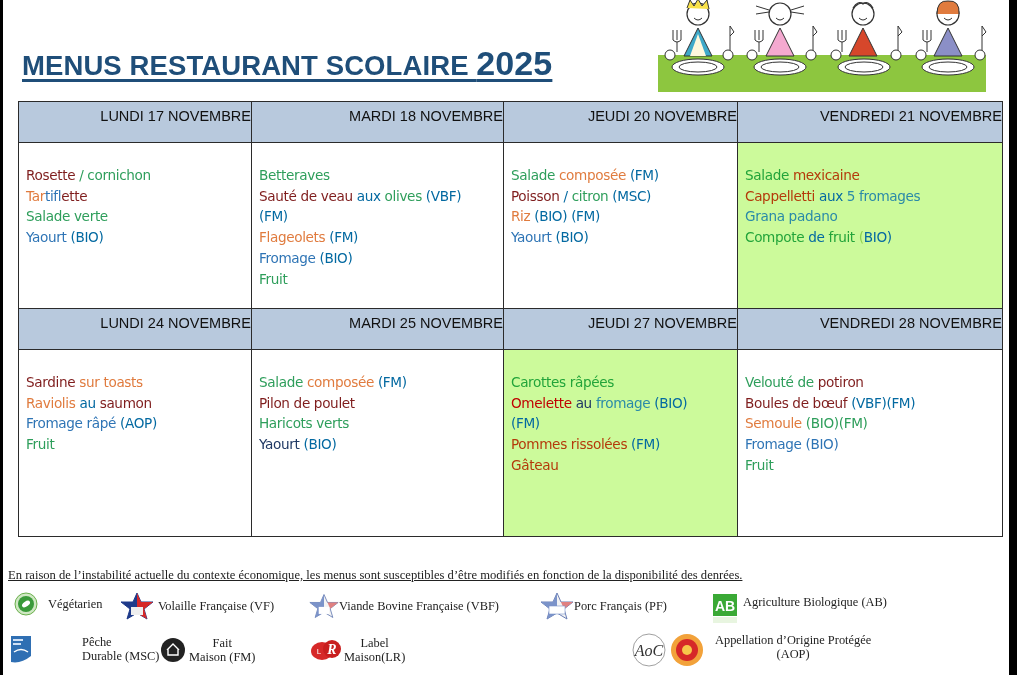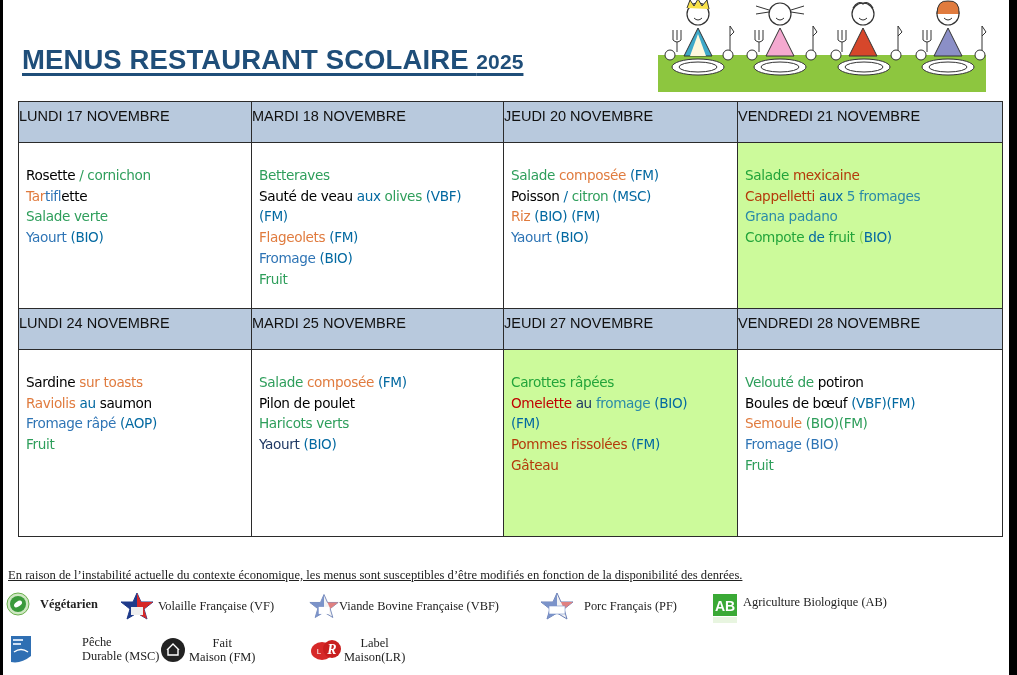--- a/index.html
+++ b/index.html
@@ -9,43 +9,43 @@
     position: absolute; left: 3px; top: 0; width: 1006px; height: 675px;
     background: #ffffff; overflow: hidden;
   }
   .title {
     position: absolute; left: 19px; top: 44px;
     font-family: "Liberation Sans", sans-serif; font-weight: bold;
     font-size: 27.5px; color: #1f4e79; letter-spacing: 0.1px;
     text-decoration: underline; text-decoration-thickness: 3px; text-underline-offset: 4px;
     white-space: nowrap;
   }
-  .title .year { font-size: 21px; }
+  .title .year { font-size: 34px; }
 
   
   .banner { position: absolute; left: 655px; top: 0; width: 332px; height: 92px; }
 
   
   .menu-table {
     position: absolute; left: 15px; top: 101px; width: 984px;
     border-collapse: collapse; table-layout: fixed;
   }
   .menu-table td { border: 1.5px solid #2b2b2b; vertical-align: top; }
   .menu-table .hdr {
-    background: #b8c9dd; height: 41px; text-align: left;
+    background: #b8c9dd; height: 41px; text-align: right;
     font-family: "Liberation Sans", sans-serif; font-size: 14.5px; color: #111;
     padding-top: 6px;
   }
   .menu-table .body { background: #ffffff; padding: 22px 0 0 7px; }
   .menu-table .body.green { background: #ccfa9b; }
   .menu-table .row1 { height: 166px; }
   .menu-table .row2 { height: 187px; }
   .line { font-family: "DejaVu Sans", sans-serif; font-size: 13.6px; line-height: 20.7px; letter-spacing: -0.35px; white-space: nowrap; }
 
-  .c-red { color: #000000; }
+  .c-red { color: #7f1d1d; }
   .c-green { color: #2e9e5b; }
   .c-orange { color: #e07b3e; }
   .c-blue { color: #2e74b5; }
   .c-black { color: #0369a1; }
   .c-brown { color: #b43a0a; }
   .c-dkred { color: #c00000; }
   .c-lgreen { color: #22a43a; }
   .c-teal { color: #2a8aa8; }
   .c-lime { color: #8fd14f; }
   .c-navy { color: #1f3864; }
@@ -206,21 +206,21 @@
             <div class="line"><span class="c-orange">Semoule</span><span class="c-green"> (BIO)(FM)</span></div>
             <div class="line"><span class="c-blue">Fromage (BIO)</span></div>
             <div class="line"><span class="c-green">Fruit</span></div>
           </td>
     </tr>
   </tbody>
     </table>
 
   <div class="notice">En raison de l’instabilité actuelle du contexte économique, les menus sont susceptibles d’être modifiés en fonction de la disponibilité des denrées.</div>
 
-  <div class="legend-item" style="left:3px;top:592px;font-weight:bold;">
+  <div class="legend-item" style="left:11px;top:592px;">
     <svg width="24" height="24" viewBox="0 0 24 24">
         <circle cx="12" cy="12" r="11" fill="#cfe8c3" stroke="#6ab04c"></circle>
         <circle cx="12" cy="12" r="8" fill="#3a9a3a"></circle>
         <ellipse cx="12" cy="12" rx="4.5" ry="2.5" fill="#fff" transform="rotate(-35 12 12)"></ellipse>
       </svg>
     <span class="lbl" style="margin-left:10px">Végétarien</span>
   </div>
   <div class="legend-item" style="left:117px;top:592px;">
     <svg width="34" height="28" viewBox="0 0 34 28">
         <path d="M17 1 L21 10 L33 10 L24 17 L27 27 L17 21 L7 27 L10 17 L1 10 L13 10 Z" fill="#fff" stroke="#1e3a8a" stroke-width="1"></path>
@@ -239,21 +239,21 @@
       </svg>
     <span class="lbl" style="margin-left:0px">Viande Bovine Française (VBF)</span>
   </div>
   <div class="legend-item" style="left:537px;top:592px;">
     <svg width="34" height="28" viewBox="0 0 34 28">
         <path d="M17 1 L21 10 L33 10 L24 17 L27 27 L17 21 L7 27 L10 17 L1 10 L13 10 Z" fill="#f3f3f3" stroke="#6a7fb5" stroke-width="1"></path>
         <path d="M1 10 L13 10 L17 1 L17 21 L7 27 L10 17 Z" fill="#7b93c9"></path>
         <path d="M17 1 L21 10 L33 10 L24 17 Z" fill="#e08080"></path>
         <rect x="9" y="14" width="16" height="8" fill="#fff" stroke="#7b93c9" stroke-width="0.6"></rect>
       </svg>
-    <span class="lbl" style="margin-left:10px">Porc Français (PF)</span>
+    <span class="lbl" style="margin-left:0">Porc Français (PF)</span>
   </div>
   <div class="legend-item" style="left:710px;top:594px;">
     <svg width="24" height="30" viewBox="0 0 24 30">
         <rect x="0" y="0" width="24" height="22" fill="#3aa935"></rect>
         <text x="12" y="17" text-anchor="middle" font-family="Liberation Sans, sans-serif" font-weight="bold" font-size="14" fill="#fff">AB</text>
         <rect x="0" y="23" width="24" height="6" fill="#e8f5e0"></rect>
       </svg>
     <span class="lbl" style="margin-left:6px;margin-top:-14px">Agriculture Biologique (AB)</span>
   </div>
 
@@ -284,14 +284,27 @@
         <ellipse cx="12" cy="14" rx="11" ry="9" fill="#d62828"></ellipse>
         <circle cx="22" cy="12" r="9" fill="#c81e1e"></circle>
         <text x="22" y="17" text-anchor="middle" font-family="Liberation Serif, serif" font-style="italic" font-weight="bold" font-size="14" fill="#fff">R</text>
         <text x="9" y="17" text-anchor="middle" font-family="Liberation Sans, sans-serif" font-size="8" fill="#fff">L</text>
       </svg>
     <div class="lbl center" style="margin-left:2px">
       <div>Label</div>
       <div>Maison(LR)</div>
     </div>
   </div>
+  <div class="legend-item" style="left:626px;top:633px;">
+    <svg width="82" height="34" viewBox="0 0 82 34">
+        <circle cx="20" cy="17" r="16" fill="#fff" stroke="#888" stroke-width="0.8"></circle>
+        <text x="20" y="23" text-anchor="middle" font-family="Liberation Serif, serif" font-style="italic" font-size="16" fill="#333">AoC</text>
+        <circle cx="58" cy="17" r="16" fill="#f2a23a"></circle>
+        <circle cx="58" cy="17" r="11" fill="#d62828"></circle>
+        <circle cx="58" cy="17" r="5" fill="#f7c64a"></circle>
+      </svg>
+    <div class="lbl center" style="margin-left:4px;margin-top:-6px">
+      <div>Appellation d’Origine Protégée</div>
+      <div>(AOP)</div>
+    </div>
+  </div>
 
 </div>
 
 </body></html>

